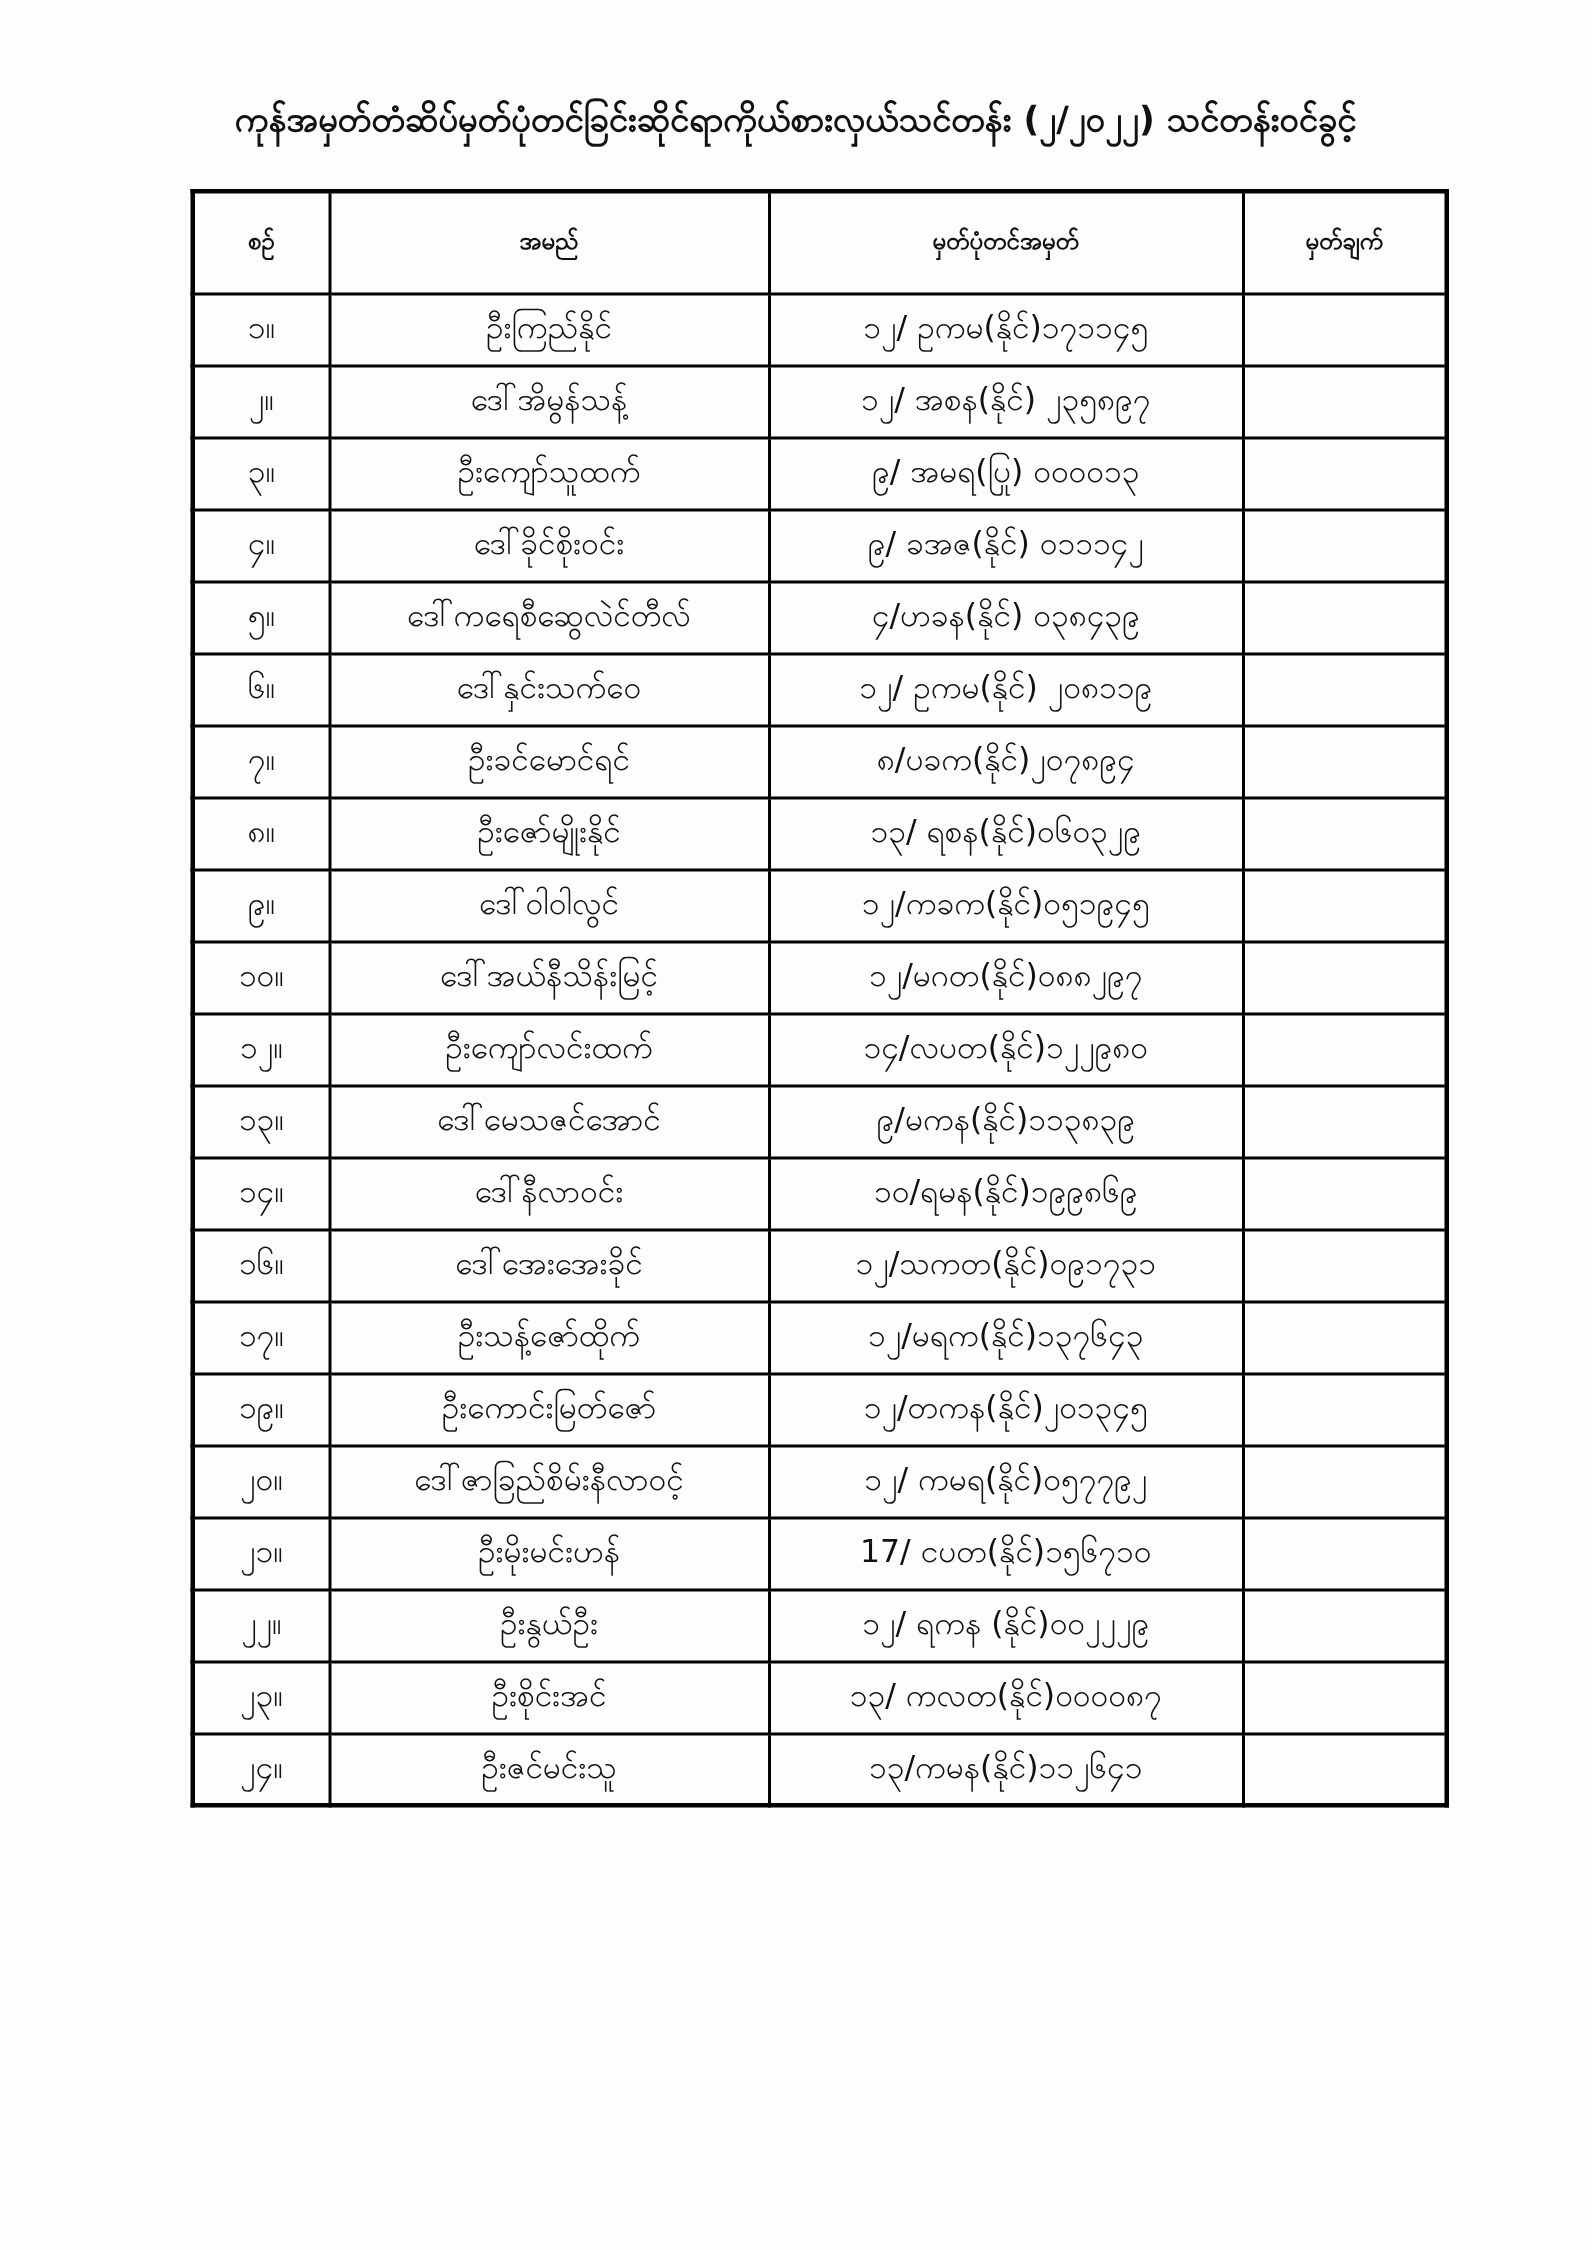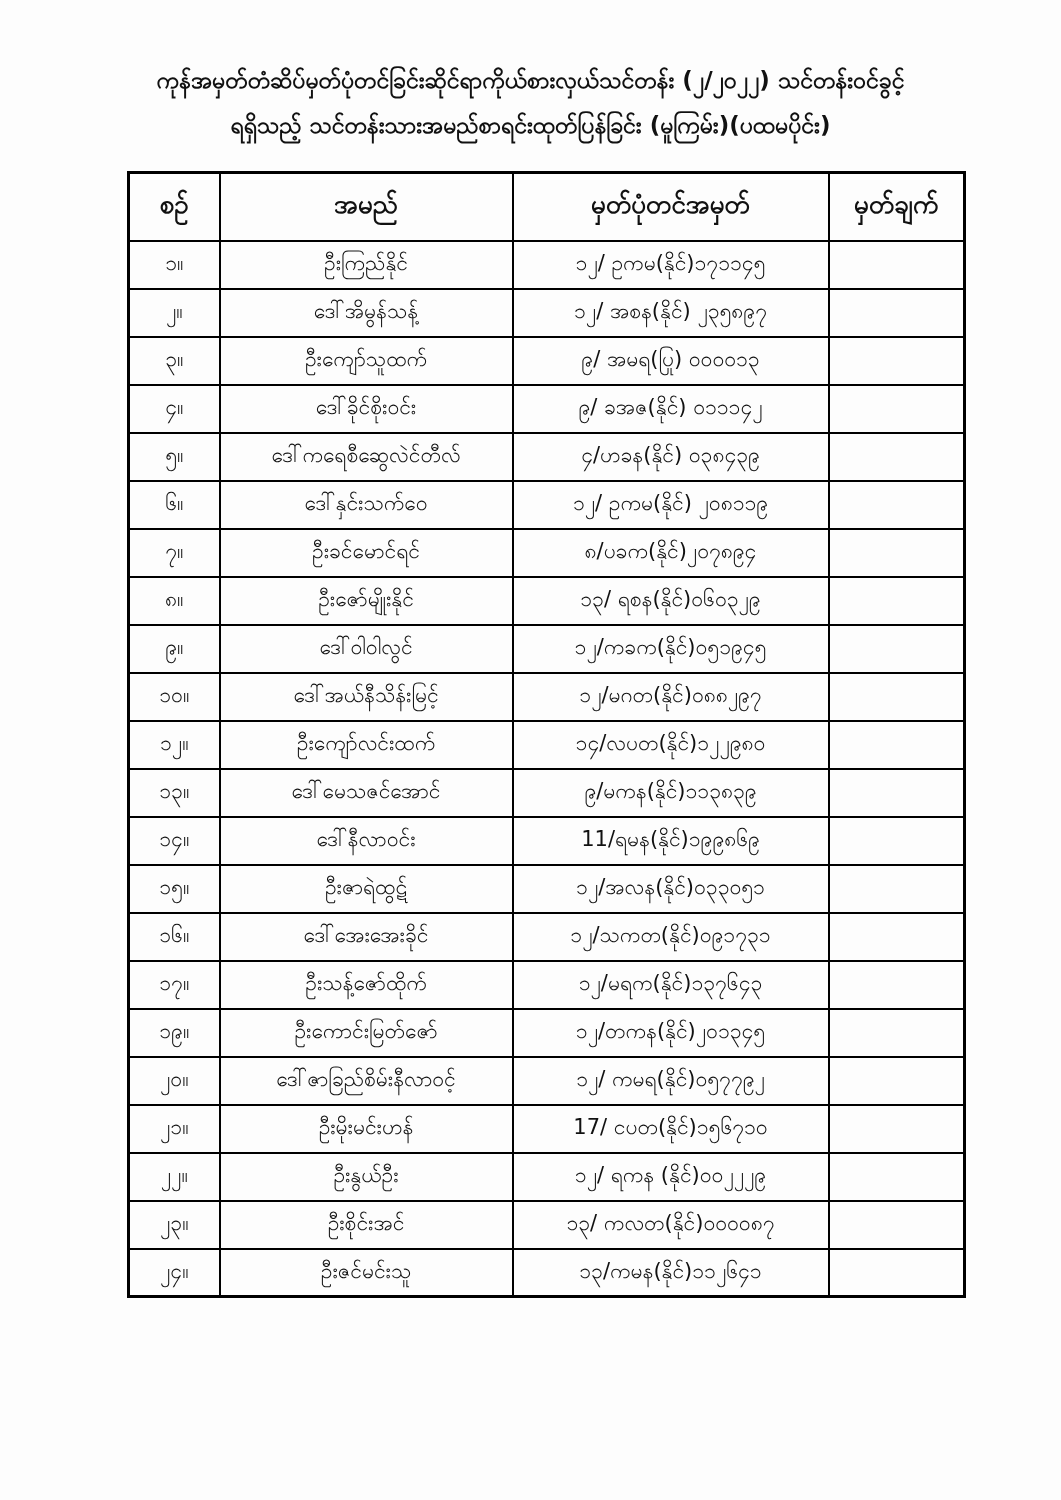--- a/index.html
+++ b/index.html
@@ -43,40 +43,39 @@
   table.reg-table td{
     border:2px solid var(--line);
     text-align:center;
     vertical-align:middle;
     padding:0 4px;
     overflow:hidden;
   }
   table.reg-table thead tr{height:68px;}
   table.reg-table tbody tr{height:48px;}
   table.reg-table th{
-    font-size:26px;
+    font-size:16px;
     font-weight:700;
   }
   table.reg-table td{
     font-size:21px;
     font-weight:400;
   }
   col.c-serial{width:91px;}
   col.c-name{width:293px;}
   col.c-reg{width:316px;}
   col.c-remark{width:136px;}
 </style>
 </head>
 <body>
 
 <div class="page">
 
   <div class="doc-title">
     <div>ကုန်အမှတ်တံဆိပ်မှတ်ပုံတင်ခြင်းဆိုင်ရာကိုယ်စားလှယ်သင်တန်း (၂/၂၀၂၂) သင်တန်းဝင်ခွင့်</div>
-    <div>ရရှိသည့် သင်တန်းသားအမည်စာရင်းထုတ်ပြန်ခြင်း (မူကြမ်း)(ပထမပိုင်း)</div>
   </div>
 
   <table class="reg-table">
     <colgroup>
       <col class="c-serial">
       <col class="c-name">
       <col class="c-reg">
       <col class="c-remark">
     </colgroup>
     <thead>
@@ -156,27 +155,21 @@
         </tr>
         <tr>
           <td>၁၃။</td>
           <td>ဒေါ်မေသဇင်အောင်</td>
           <td>၉/မကန(နိုင်)၁၁၃၈၃၉</td>
           <td></td>
         </tr>
         <tr>
           <td>၁၄။</td>
           <td>ဒေါ်နီလာဝင်း</td>
-          <td>11/ရမန(နိုင်)၁၉၉၈၆၉</td>
-          <td></td>
-        </tr>
-        <tr>
-          <td>၁၅။</td>
-          <td>ဦးဇာရဲထွဋ်</td>
-          <td>၁၂/အလန(နိုင်)၀၃၃၀၅၁</td>
+          <td>၁၀/ရမန(နိုင်)၁၉၉၈၆၉</td>
           <td></td>
         </tr>
         <tr>
           <td>၁၆။</td>
           <td>ဒေါ်အေးအေးခိုင်</td>
           <td>၁၂/သကတ(နိုင်)၀၉၁၇၃၁</td>
           <td></td>
         </tr>
         <tr>
           <td>၁၇။</td>

